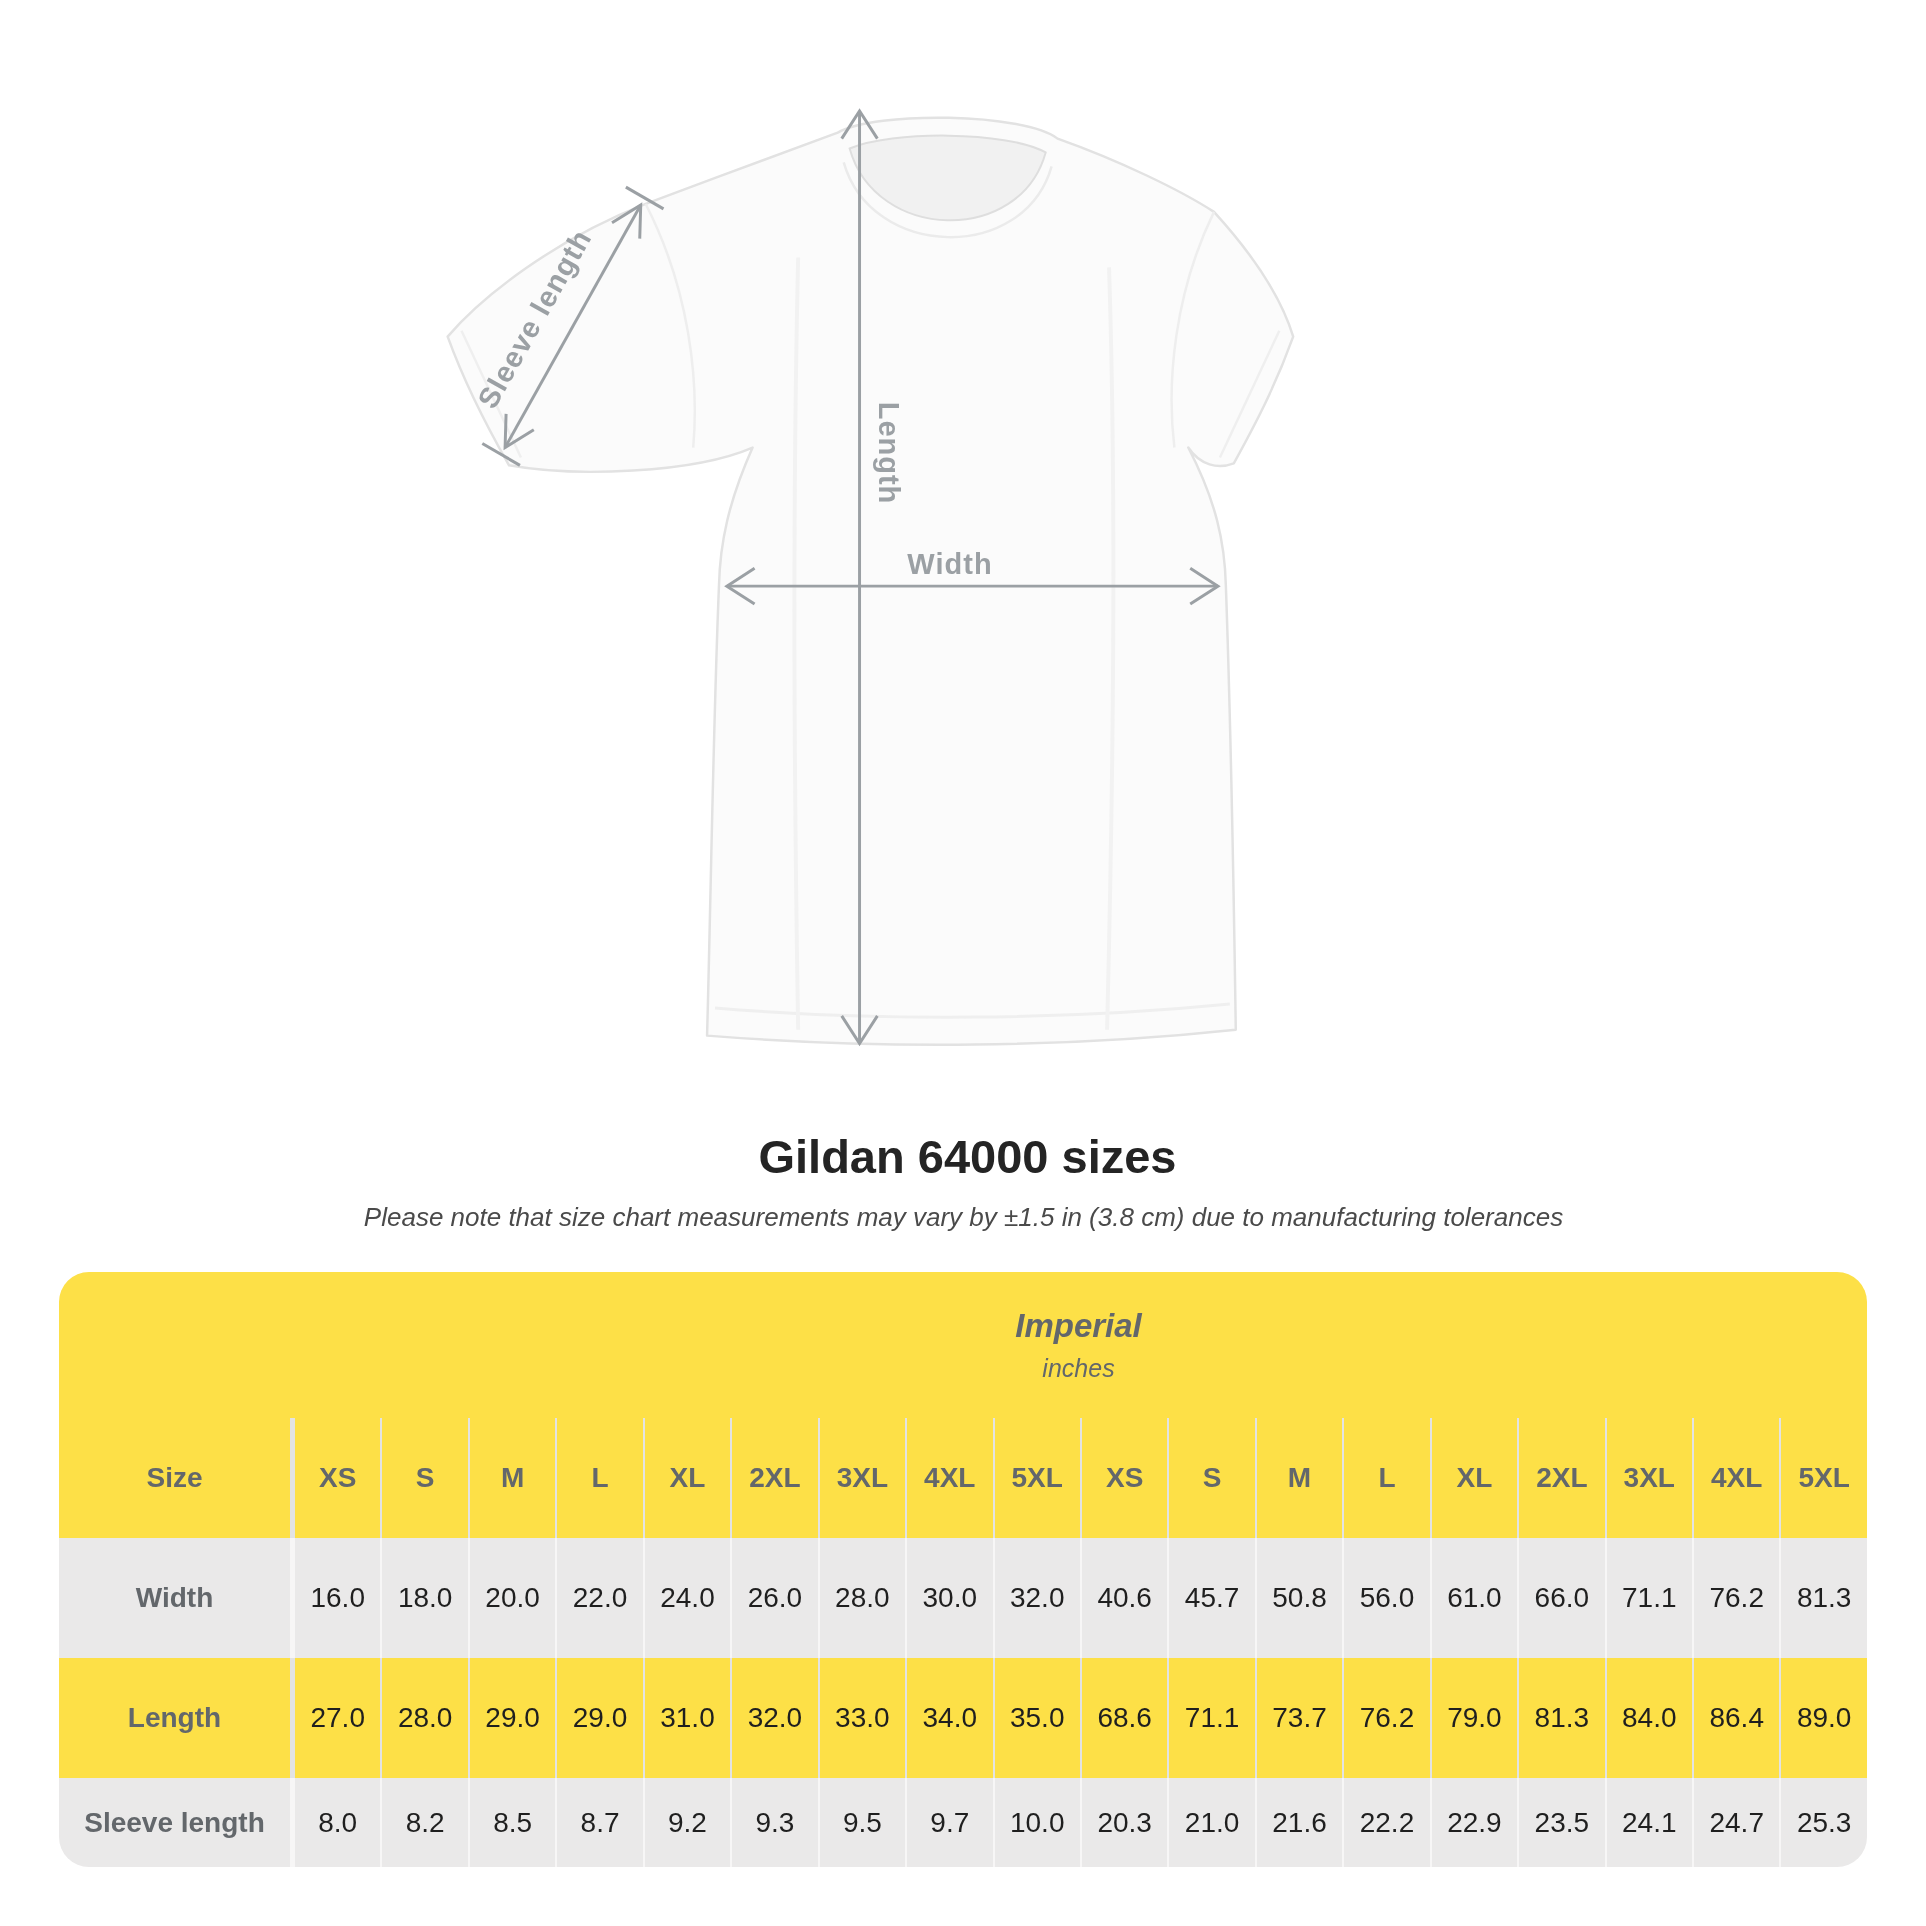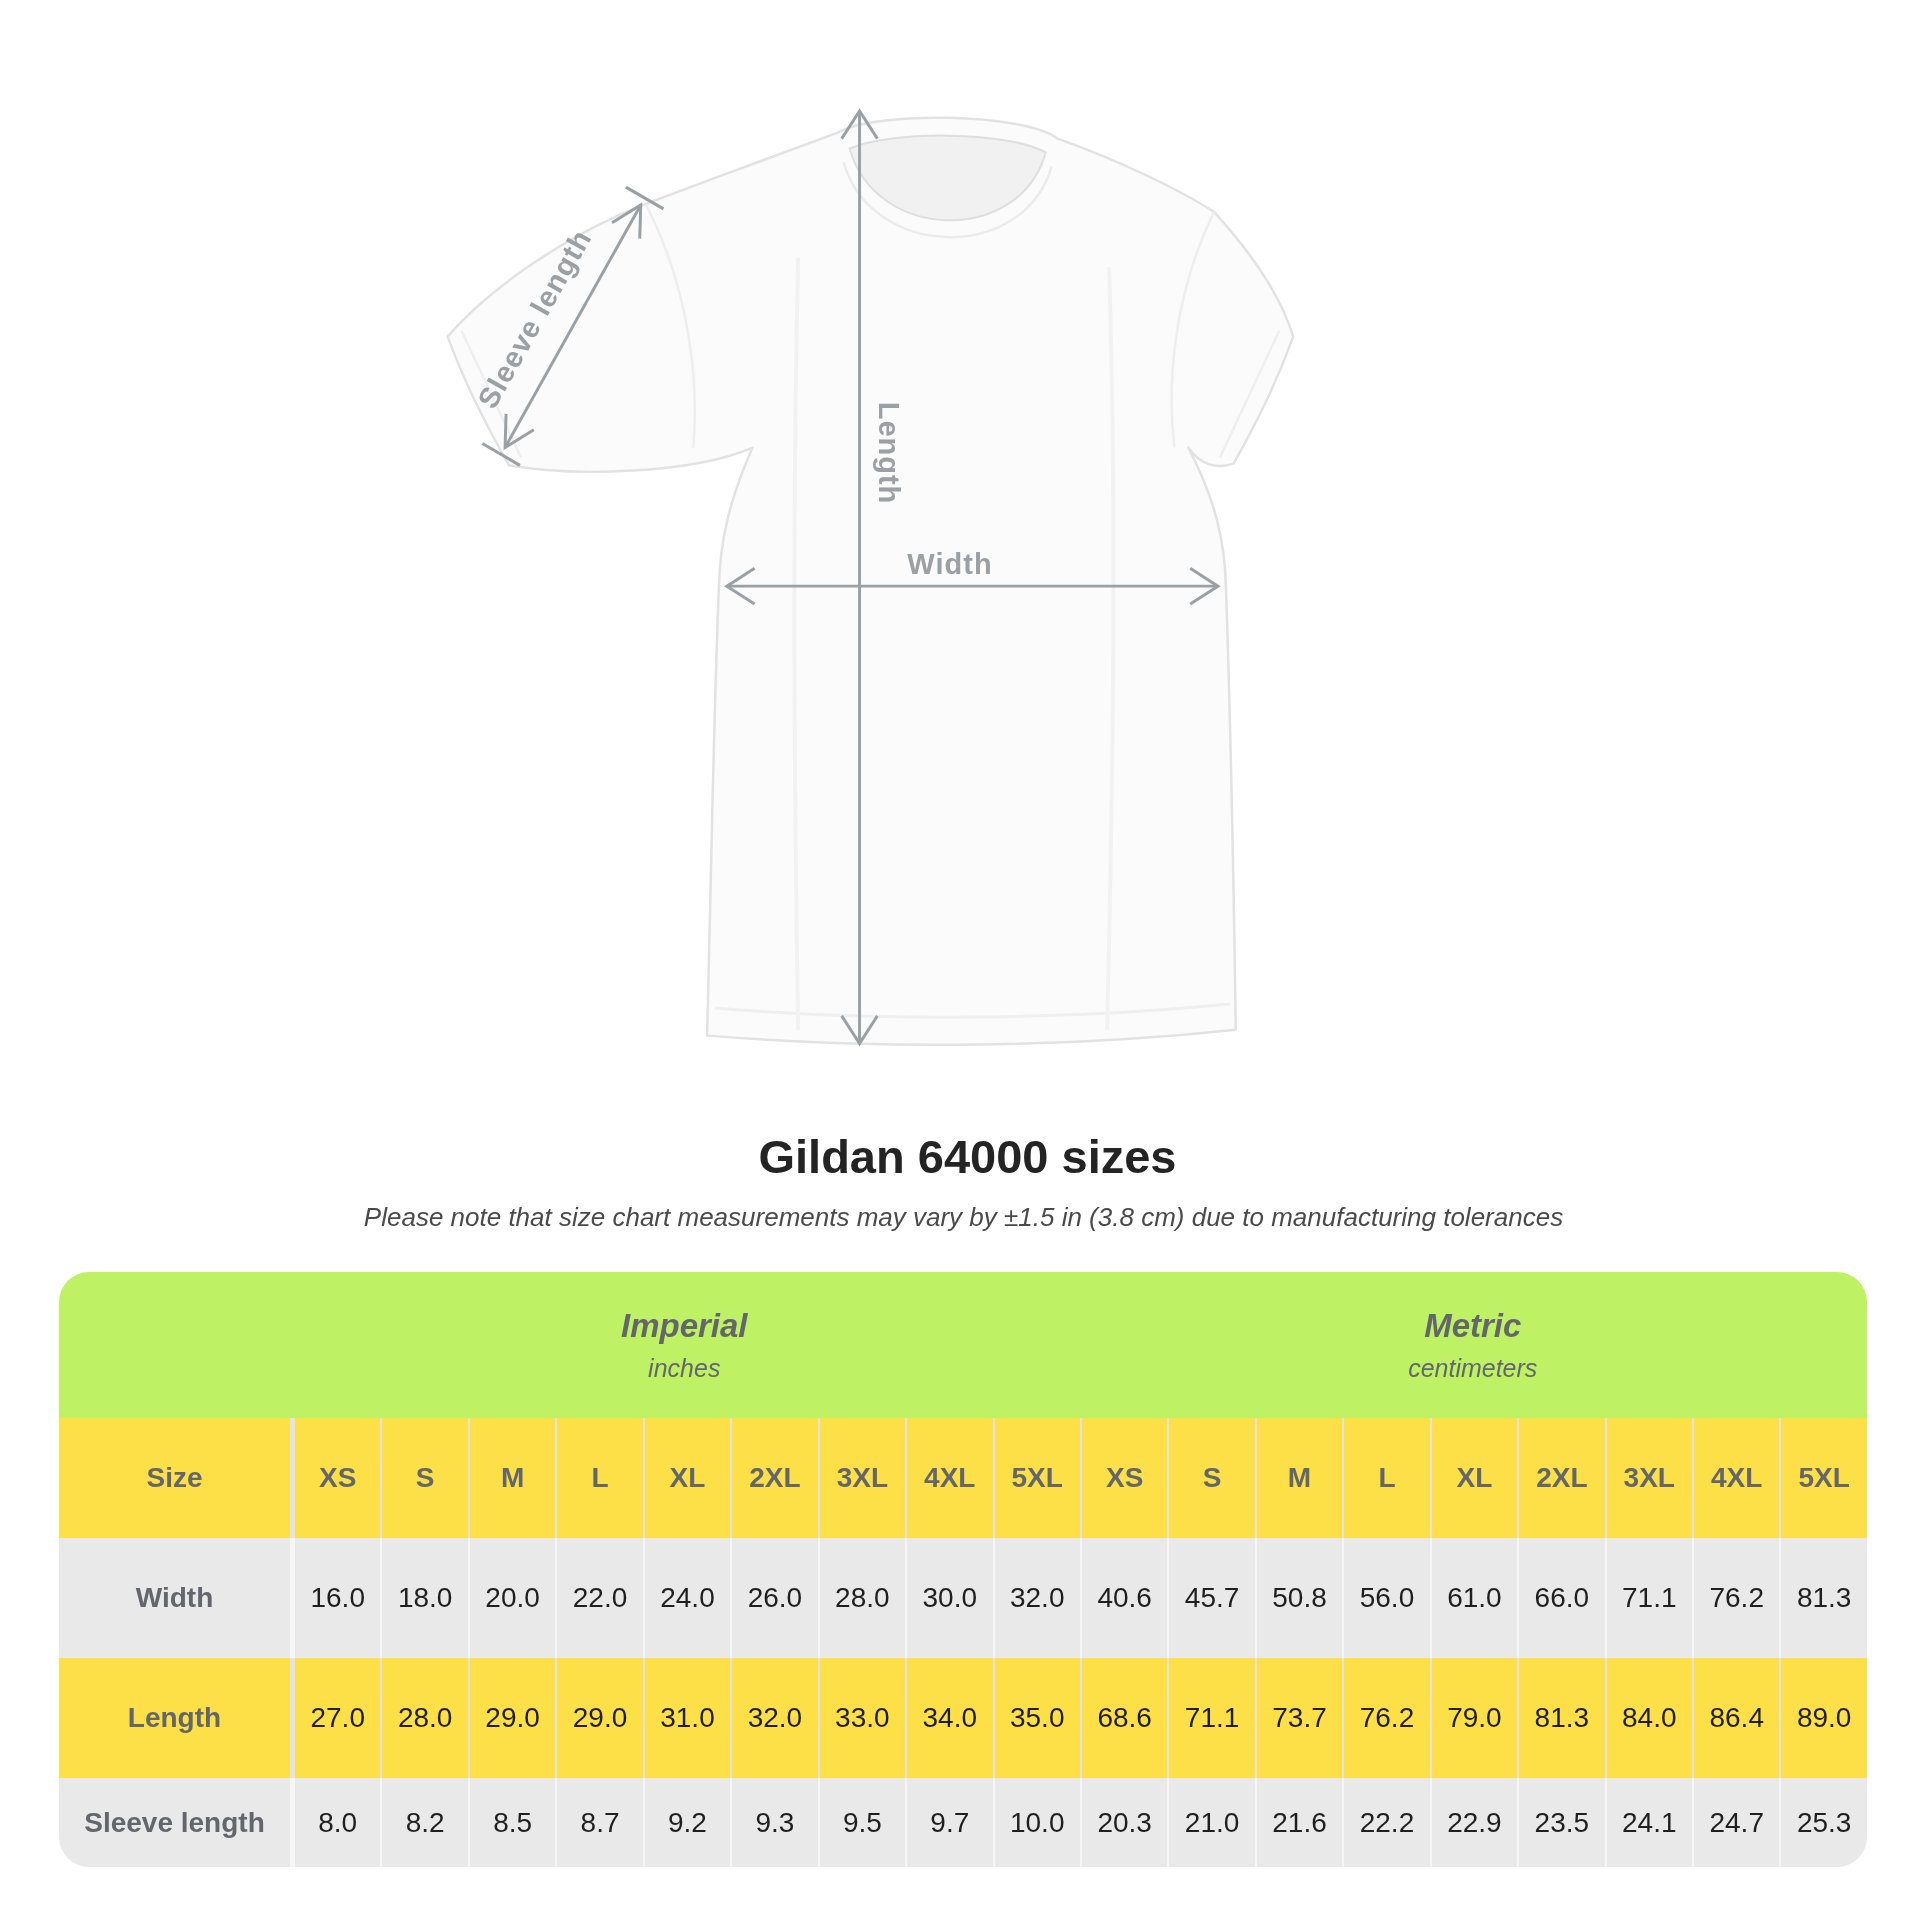--- a/index.html
+++ b/index.html
@@ -9,21 +9,21 @@
   .ann{position:absolute;color:#9ba0a4;font-weight:bold;font-size:29px;letter-spacing:1px;white-space:nowrap;}
   .ann.sleeve{left:535px;top:319px;transform:translate(-50%,-50%) rotate(-60.5deg);}
   .ann.length{left:888px;top:453px;transform:translate(-50%,-50%) rotate(90deg);}
   .ann.width{left:950px;top:564px;transform:translate(-50%,-50%);}
   .page-title{position:absolute;left:0;top:1125px;width:100%;text-align:center;margin:4px;
               font-size:47px;font-weight:bold;color:#242424;}
   .subtitle{position:absolute;left:0;top:1202px;width:100%;text-align:center;margin:0;
             font-size:26px;font-style:italic;color:#4a4a4a;}
   .size-table{position:absolute;left:59px;top:1272px;width:1808px;height:595px;
               border-radius:30px;overflow:hidden;}
-  .band{display:flex;height:146px;background:#bef264;}
+  .band{display:flex;height:146px;background:#fde047;}
   .band-corner{width:231px;flex:0 0 231px;}
   .band-sec{flex:1;display:flex;flex-direction:column;align-items:center;justify-content:center;color:#63676b;}
   .band-sec .sec-title{font-size:33px;font-weight:bold;font-style:italic;}
   .band-sec .sec-unit{font-size:25px;font-style:italic;margin-top:9px;}
   .row{display:flex;height:120px;background:#fde047;--sep:#e3e3e3;}
   .row.gray{background:#eae9e9;--sep:#f7f6f6;}
   .row.last{height:90px;}
   .cell{flex:1;display:flex;align-items:center;justify-content:center;
         font-size:28px;color:#1f1f1f;border-left:2px solid var(--sep);}
   .cell.first{border-left-width:5px;}
@@ -93,24 +93,20 @@
   <h1 class="page-title">Gildan 64000 sizes</h1>
   <p class="subtitle">Please note that size chart measurements may vary by ±1.5 in (3.8 cm) due to manufacturing tolerances</p>
 
   <div class="size-table">
 
     <div class="band">
       <div class="band-corner"></div>
       <div class="band-sec">
         <div class="sec-title">Imperial</div>
         <div class="sec-unit">inches</div>
-      </div>
-      <div class="band-sec">
-        <div class="sec-title">Metric</div>
-        <div class="sec-unit">centimeters</div>
       </div>
     </div>
 
     <div class="row">
       <div class="cell lbl">Size</div>
       <div class="cell h first">XS</div>
       <div class="cell h">S</div>
       <div class="cell h">M</div>
       <div class="cell h">L</div>
       <div class="cell h">XL</div>

